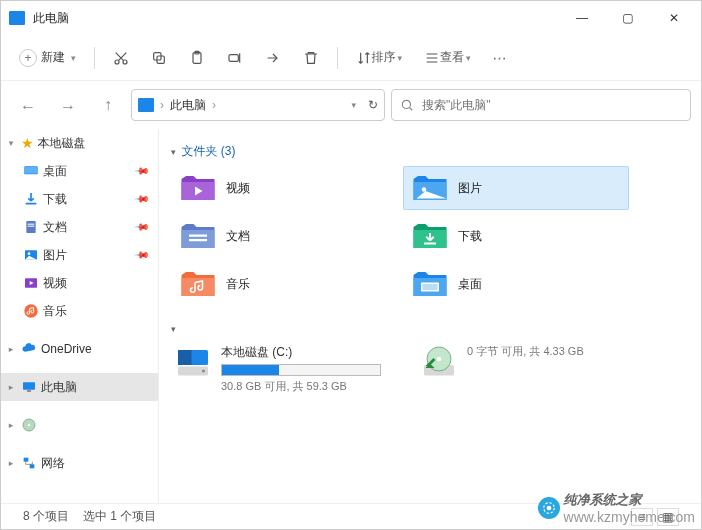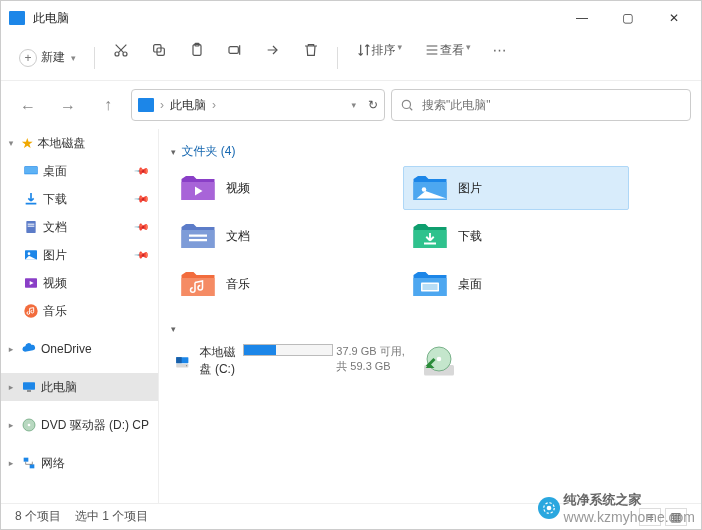--- a/index.html
+++ b/index.html
@@ -5,21 +5,21 @@
 * { margin: 0; padding: 0; box-sizing: border-box; font-family: "Segoe UI", "Microsoft YaHei", sans-serif; }
 body { background: #fff; width: 702px; height: 530px; overflow: hidden; border: 1px solid #ccc; position: relative; }
 
 .titlebar { height: 34px; display: flex; align-items: center; padding: 0 4px 0 8px; }
 .titlebar .app-icon { width: 16px; height: 14px; background: #1c86e8; border-radius: 1px; margin-right: 8px; }
 .titlebar .title { font-size: 12px; color: #222; }
 .titlebar .win-controls { margin-left: auto; display: flex; }
 .titlebar .win-controls div { width: 46px; height: 32px; display: flex; align-items: center; justify-content: center; font-size: 12px; color: #333; }
 
 .toolbar { height: 46px; display: flex; align-items: center; padding: 0 10px; gap: 6px; border-bottom: 1px solid #eee; }
-.tool-btn { height: 32px; display: flex; justify-content: center; padding: 0 8px; border-radius: 4px; color: #555; }
+.tool-btn { height: 32px; display: flex; align-items: center; justify-content: center; padding: 0 8px; border-radius: 4px; color: #555; }
 .tool-btn svg { width: 16px; height: 16px; }
 .tool-sep { width: 1px; height: 22px; background: #ddd; margin: 0 4px; }
 .tool-label { font-size: 12px; }
 .new-btn { display: flex; align-items: center; gap: 4px; color: #444; }
 .new-btn .plus { width: 18px; height: 18px; border: 1px solid #ccc; border-radius: 50%; display: flex; align-items: center; justify-content: center; font-size: 12px; color: #777; }
 
 .nav-row { height: 48px; display: flex; align-items: center; padding: 0 10px; gap: 6px; }
 .nav-btn { width: 34px; height: 34px; display: flex; align-items: center; justify-content: center; color: #888; border-radius: 4px; }
 .addr-bar { flex: 1; height: 32px; border: 1px solid #ccc; border-radius: 4px; display: flex; align-items: center; padding: 0 6px; gap: 6px; font-size: 12px; min-width: 0; }
 .addr-bar .pc-icon { width: 16px; height: 14px; background: #1c86e8; border-radius: 1px; }
@@ -42,27 +42,27 @@
 .content { flex: 1; overflow: auto; padding: 8px 0; }
 .group-header { display: flex; align-items: center; gap: 6px; font-size: 12px; color: #1667b0; padding: 6px 12px; }
 .group-header .chev { font-size: 9px; color: #666; }
 .folder-grid { display: grid; grid-template-columns: repeat(2, 226px); gap: 4px 6px; padding: 0 12px 12px; }
 .folder-item { display: flex; align-items: center; gap: 10px; height: 44px; padding: 4px 8px; border: 1px solid transparent; border-radius: 2px; }
 .folder-item.selected { background: #d8ecfb; border-color: #aed7f7; }
 .folder-item .fname { font-size: 12px; color: #222; }
 
 .drive-grid { display: grid; grid-template-columns: repeat(2, 240px); gap: 6px; padding: 0 12px; }
 .drive-item { display: flex; gap: 10px; padding: 4px; }
-.drive-info { font-size: 11px; color: #333; display: flex; flex-direction: row; gap: 3px; }
+.drive-info { font-size: 11px; color: #333; display: flex; flex-direction: column; gap: 3px; }
 .drive-info .name { font-size: 12px; }
 .drive-bar { width: 160px; height: 12px; border: 1px solid #bbb; background: #f5f5f5; position: relative; }
 .drive-fill { position: absolute; left: 0; top: 0; bottom: 0; background: #1c86e8; }
 .drive-details { color: #777; }
 
-.statusbar { position: absolute; bottom: 0; left: 0; right: 0; height: 26px; border-top: 1px solid #eee; display: flex; align-items: center; padding: 0 14px; font-size: 12px; color: #555; gap: 14px; }
+.statusbar { position: absolute; bottom: 0; left: 0; right: 0; height: 26px; border-top: 1px solid #eee; display: flex; align-items: center; padding: 0 22px; font-size: 12px; color: #555; gap: 14px; }
 .sb-icons { margin-left: auto; display: flex; gap: 4px; }
 .sb-icons div { width: 22px; height: 18px; border: 1px solid #ddd; display: flex; align-items: center; justify-content: center; }
 
 .watermark { position: absolute; bottom: 4px; right: 6px; display: flex; align-items: center; gap: 4px; font-size: 13px; color: #666; }
 .watermark .logo { width: 22px; height: 22px; border-radius: 50%; background: #2aa7df; display: flex; align-items: center; justify-content: center; }
 
 
 .ic-folder { width: 36px; height: 32px; }
 .ic-small { width: 16px; height: 16px; }
 .ic-drive { width: 36px; height: 36px; }
@@ -234,38 +234,37 @@
         </svg>
       <span>此电脑</span>
     </div>
     <div class="tree-spacer"></div>
     <div class="tree-item">
       <span class="caret">▸</span>
       <svg class="ic-small" viewBox="0 0 24 24">
           <circle cx="12" cy="12" r="9" fill="#b8d8c0" stroke="#5a9c6e"></circle>
           <circle cx="12" cy="12" r="2" fill="#fff"></circle>
         </svg>
-      <span style="white-space:nowrap;overflow:hidden;text-overflow:clip">DVD 驱动器 (D:) CP</span>
     </div>
     <div class="tree-spacer"></div>
     <div class="tree-item">
       <span class="caret">▸</span>
       <svg class="ic-small" viewBox="0 0 24 24">
           <rect x="4" y="4" width="7" height="6" fill="#1c86e8"></rect>
           <rect x="13" y="14" width="7" height="6" fill="#1c86e8"></rect>
           <path d="M7 10v4h10v-4" stroke="#666" fill="none"></path>
         </svg>
       <span>网络</span>
     </div>
   </div>
 
   <div class="content">
     <div class="group-header">
       <span class="chev">▾</span>
-      <span>文件夹 (4)</span>
+      <span>文件夹 (3)</span>
     </div>
     <div class="folder-grid">
       <div class="folder-item">
         <svg class="ic-folder" viewBox="0 0 48 40">
             <path d="M2 8l6-4h10l4 4h24v28H2z" fill="#8a3fc7"></path>
             <path d="M2 12h44v24H2z" fill="#a864d8"></path>
             <path d="M20 18l10 6-10 6z" fill="#fff"></path>
           </svg>
         <span class="fname">视频</span>
       </div>
@@ -323,32 +322,33 @@
             <rect x="4" y="8" width="40" height="20" rx="2" fill="#1c86e8"></rect>
             <rect x="4" y="8" width="18" height="20" fill="#195fa8"></rect>
             <rect x="4" y="30" width="40" height="12" rx="2" fill="#d8d8d8"></rect>
             <circle cx="38" cy="36" r="2" fill="#888"></circle>
           </svg>
         <div class="drive-info">
           <span class="name">本地磁盘 (C:)</span>
           <div class="drive-bar">
               <div class="drive-fill" style="width:36%"></div>
             </div>
-          <span class="drive-details">37.9 GB 可用, 共 59.3 GB</span>
+          <span class="drive-details">30.8 GB 可用, 共 59.3 GB</span>
         </div>
       </div>
       <div class="drive-item">
         <svg class="ic-drive" viewBox="0 0 48 48">
             <rect x="4" y="28" width="40" height="14" rx="2" fill="#d8d8d8"></rect>
             <circle cx="24" cy="20" r="16" fill="#c4e6cc" stroke="#5a9c6e"></circle>
             <circle cx="24" cy="20" r="3" fill="#fff"></circle>
             <path d="M8 30l10-10" stroke="#2a8c3a" stroke-width="4"></path>
             <path d="M6 32l6-6 6 6z" fill="#2a8c3a"></path>
           </svg>
         <div class="drive-info">
+          <span class="drive-details">0 字节 可用, 共 4.33 GB</span>
         </div>
       </div>
     </div>
   </div>
 </div>
 
 <div class="statusbar">
   <span>8 个项目</span>
   <span>选中 1 个项目</span>
   <div class="sb-icons">
@@ -358,16 +358,16 @@
 </div>
 
 <div class="watermark">
   <div class="logo">
     <svg width="14" height="14" viewBox="0 0 24 24">
         <circle cx="12" cy="12" r="4" fill="#fff"></circle>
         <circle cx="12" cy="12" r="9" fill="none" stroke="#fff" stroke-width="2" stroke-dasharray="4 3"></circle>
       </svg>
   </div>
   <div>
-    <div style="font-weight:bold;">纯净系统之家</div>
+    <div style="font-weight:bold;font-style:italic">纯净系统之家</div>
     <div style="font-size:14px;color:#999">www.kzmyhome.com</div>
   </div>
 </div>
 
 </body></html>

